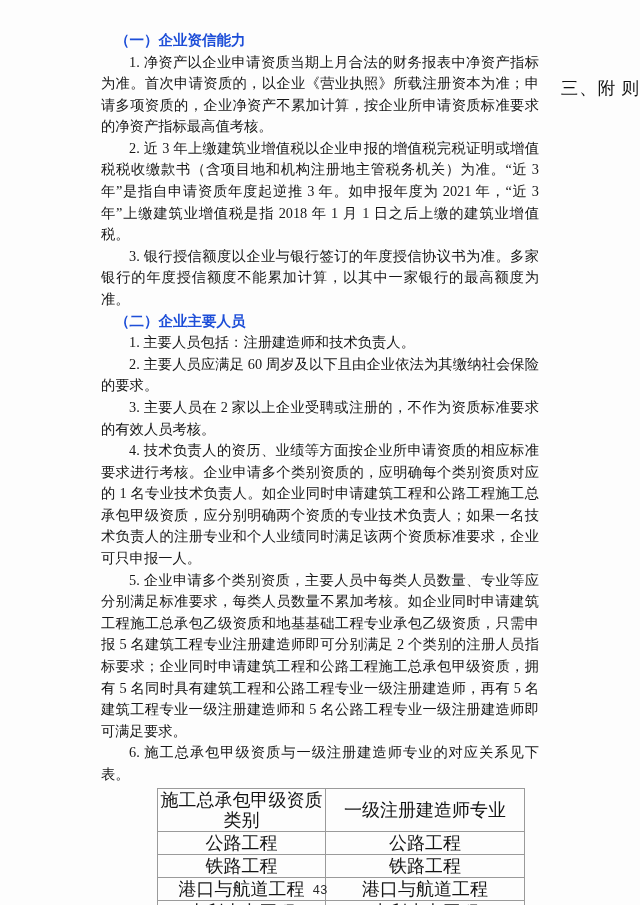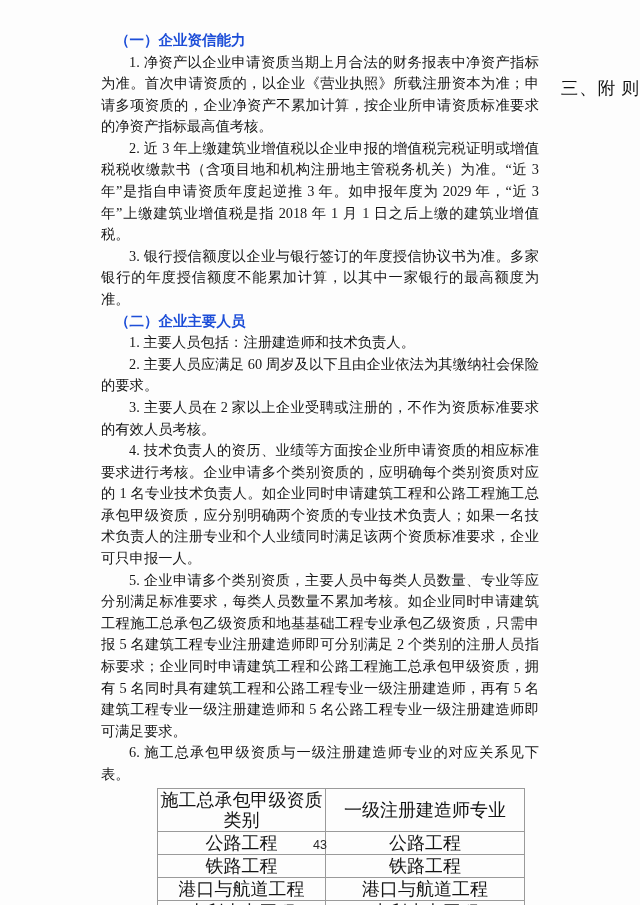--- a/index.html
+++ b/index.html
@@ -102,41 +102,41 @@
   }
 
   table.corr-table td.col-a { width: 163px; }
   table.corr-table td.col-b { width: 194px; }
 
   
   .page-number {
     position: absolute;
     left: 0;
     right: 0;
-    top: 838px;
+    top: 884px;
     text-align: center;
     font-size: 12.5px;
     color: #2a2a2a;
-    font-family: Liberation Sans, sans-serif;
+    font-family: Liberation Mono, monospace;
   }
 </style>
 </head>
 <body>
 
 <div class="page">
 
   <h1 class="doc-title">三、附  则</h1>
 
   <div class="page-body">
 
     <div class="section heading-gap-first">
       <div class="section-heading">（一）企业资信能力</div>
       <div class="para-group">
         <p class="para">1. 净资产以企业申请资质当期上月合法的财务报表中净资产指标为准。首次申请资质的，以企业《营业执照》所载注册资本为准；申请多项资质的，企业净资产不累加计算，按企业所申请资质标准要求的净资产指标最高值考核。</p>
-        <p class="para">2. 近 3 年上缴建筑业增值税以企业申报的增值税完税证明或增值税税收缴款书（含项目地和机构注册地主管税务机关）为准。“近 3 年”是指自申请资质年度起逆推 3 年。如申报年度为 2029 年，“近 3 年”上缴建筑业增值税是指 2018 年 1 月 1 日之后上缴的建筑业增值税。</p>
+        <p class="para">2. 近 3 年上缴建筑业增值税以企业申报的增值税完税证明或增值税税收缴款书（含项目地和机构注册地主管税务机关）为准。“近 3 年”是指自申请资质年度起逆推 3 年。如申报年度为 2021 年，“近 3 年”上缴建筑业增值税是指 2018 年 1 月 1 日之后上缴的建筑业增值税。</p>
         <p class="para">3. 银行授信额度以企业与银行签订的年度授信协议书为准。多家银行的年度授信额度不能累加计算，以其中一家银行的最高额度为准。</p>
       </div>
     </div>
 
     <div class="section">
       <div class="section-heading">（二）企业主要人员</div>
       <div class="para-group">
         <p class="para">1. 主要人员包括：注册建造师和技术负责人。</p>
         <p class="para">2. 主要人员应满足 60 周岁及以下且由企业依法为其缴纳社会保险的要求。</p>
         <p class="para">3. 主要人员在 2 家以上企业受聘或注册的，不作为资质标准要求的有效人员考核。</p>

